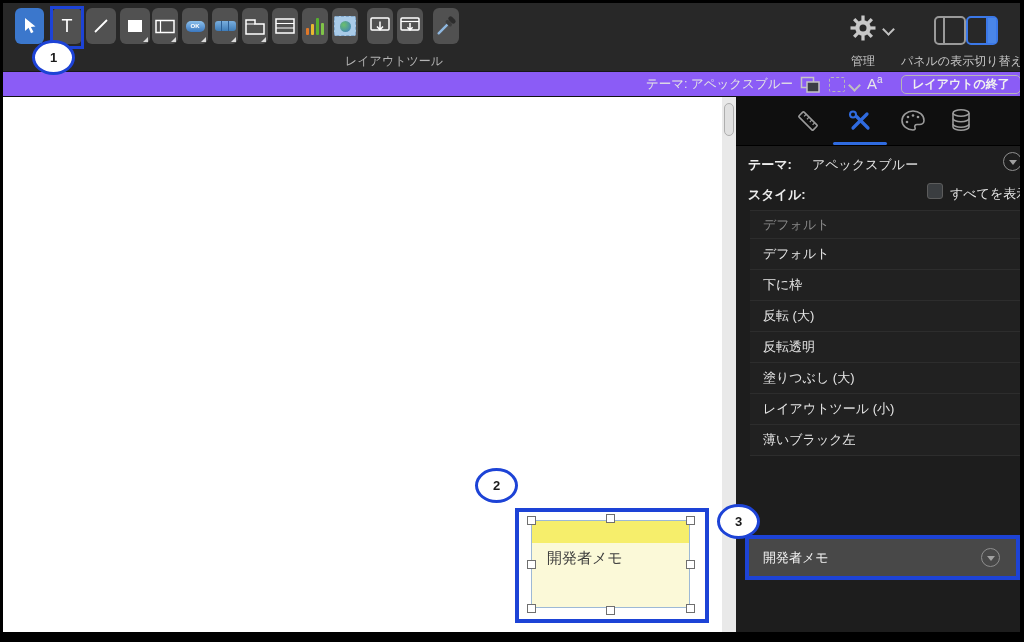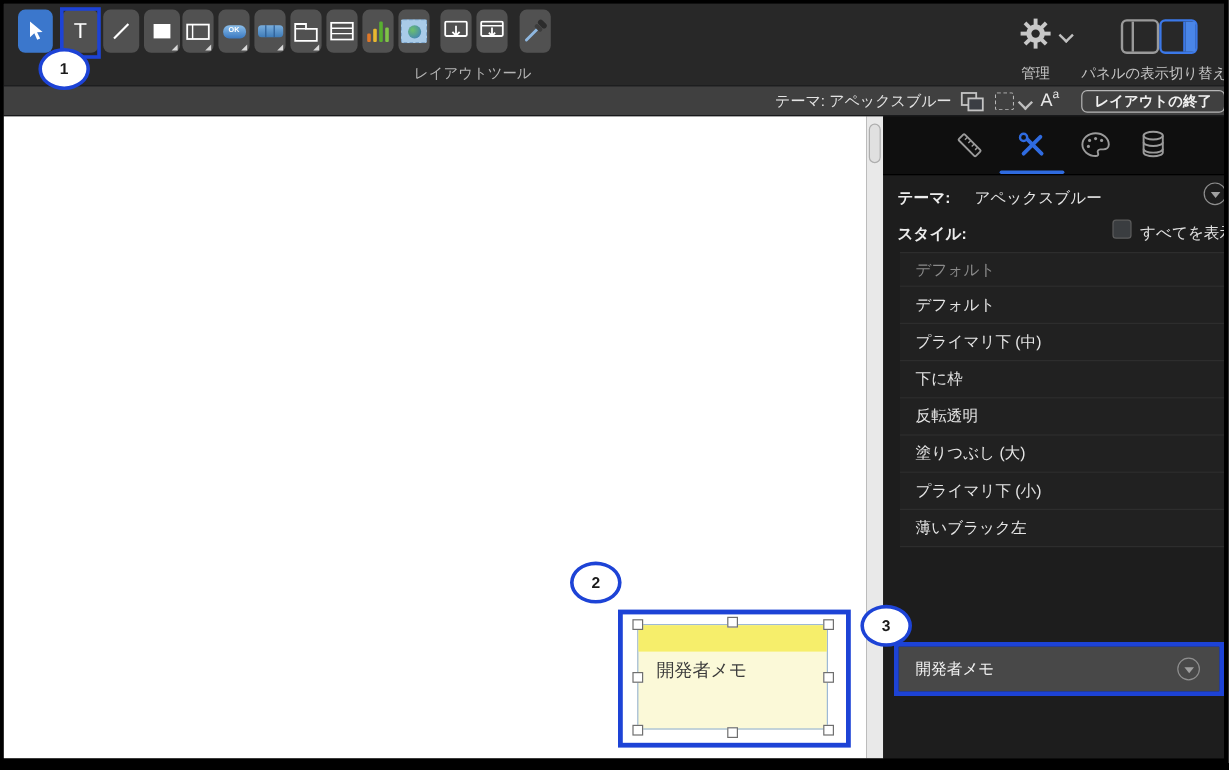--- a/index.html
+++ b/index.html
@@ -30,21 +30,21 @@
           display:flex;align-items:center;justify-content:center}
   .webico i{width:11px;height:11px;border-radius:50%;background:radial-gradient(circle at 35% 35%, #6cc06c, #3a78c8)}
   .toggleico{position:absolute;top:13px;width:28px;height:25px;border:2px solid #9a9a9a;border-radius:5px}
   .toggleico .vl{position:absolute;top:0;bottom:0;left:7px;width:2px;background:#9a9a9a}
   .toggleico.right{border-color:#3b78e8}
   .toggleico.right .vl{left:auto;right:8px;background:#3b78e8}
   .toggleico.right .fill{position:absolute;top:0;bottom:0;right:0;width:8px;background:#4a86e8}
   .chev{width:7px;height:7px;border-right:2px solid #c0c0c0;border-bottom:2px solid #c0c0c0;transform:rotate(45deg)}
 
   
-  .formatbar{position:absolute;left:0;top:68px;width:1017px;height:26px;background:#404040;
+  .formatbar{position:absolute;left:0;top:68px;width:1017px;height:26px;background:#8b5cf6;
              border-top:1px solid #17181a;border-bottom:1px solid #101113;box-sizing:border-box}
   .fb-status{position:absolute;left:540px;top:0;width:250px;height:24px;line-height:24px;
              text-align:right;font-size:12.5px;color:#e4e4e4;white-space:nowrap}
   .dottedsq{position:absolute;top:5px;width:14px;height:13px;border:1.5px dashed #b8b8b8;border-radius:2px}
   .aa{position:absolute;top:2px;color:#e8e8e8;font-size:15px;font-weight:normal}
   .aa sup{font-size:10px}
   .exitbtn{position:absolute;left:898px;top:3px;width:120px;height:19px;border:1.5px solid #b6b6b6;
            border-radius:5px;color:#f0f0f0;font-size:12px;font-weight:bold;display:flex;
            align-items:center;justify-content:center;box-sizing:border-box;white-space:nowrap}
 
@@ -281,25 +281,25 @@
         <span class="tri"></span>
       </div>
 
     <div class="abs prow-label" style="left:12px;top:89px">スタイル:</div>
     <div class="checkbox" style="left:191px;top:86px"></div>
     <div class="abs prow-value" style="left:214px;top:88px;white-space:nowrap">すべてを表示</div>
 
     <div class="styleslist">
       <div class="style-hdr">デフォルト</div>
     <div class="style-row"><span>デフォルト</span></div>
-        <div class="style-row"><span>プライマリ下 (中)</span></div>
         <div class="style-row"><span>下に枠</span></div>
+        <div class="style-row"><span>反転 (大)</span></div>
         <div class="style-row"><span>反転透明</span></div>
         <div class="style-row"><span>塗りつぶし (大)</span></div>
-        <div class="style-row"><span>プライマリ下 (小)</span></div>
+        <div class="style-row"><span>レイアウトツール (小)</span></div>
         <div class="style-row"><span>薄いブラック左</span></div>
       </div>
 
     <div class="selwrap">
       <div class="selrow">
         <span>開発者メモ</span>
         <span class="circlechev">
             <span class="tri"></span>
           </span>
       </div>

